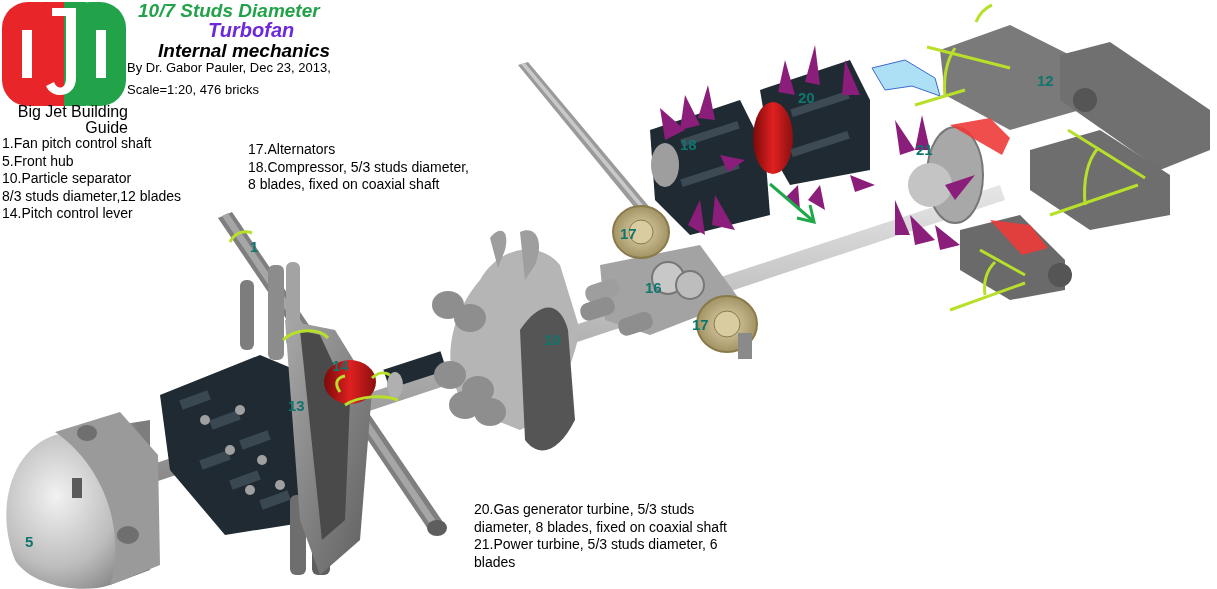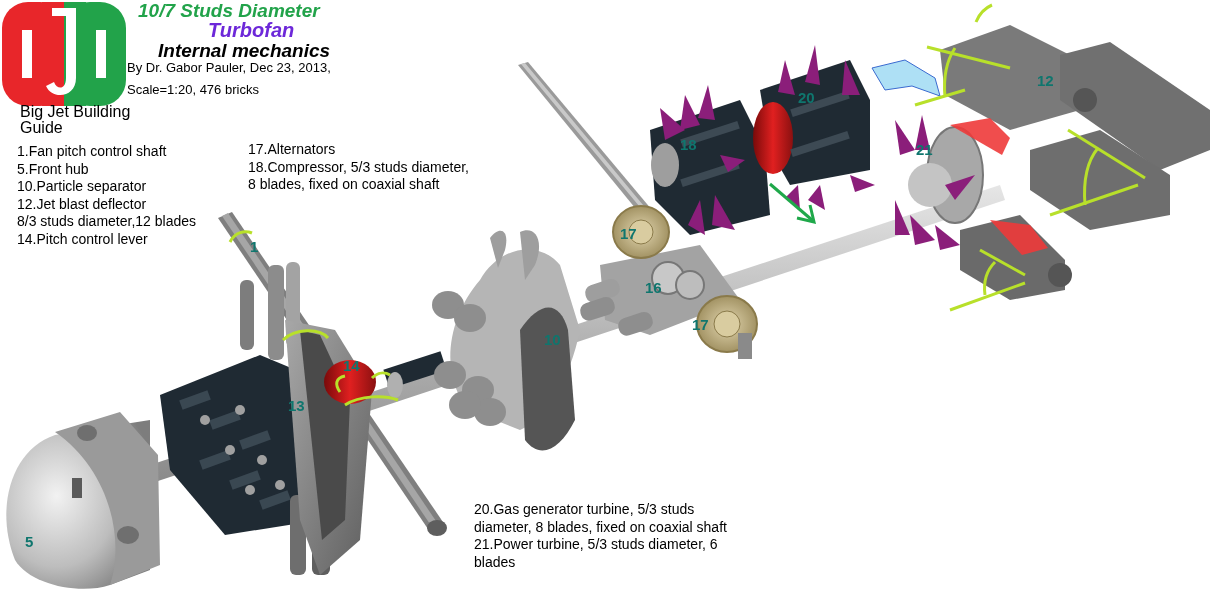--- a/index.html
+++ b/index.html
@@ -1,25 +1,25 @@
 <!DOCTYPE html>
 <html><head>
 <meta charset="utf-8">
 <style>
   html, body { margin: 0; padding: 0; background: #ffffff; }
   body { width: 1217px; height: 589px; position: relative; overflow: hidden; font-family: "Liberation Sans", sans-serif; color: #000; }
   .abs { position: absolute; }
   .logo { left: 2px; top: 2px; width: 124px; height: 104px; }
-  .logo-caption { left: 0px; top: 104px; width: 128px; text-align: left; font-size: 16px; line-height: 16px; padding-left: 20px; }
+  .logo-caption { left: 0px; top: 104px; width: 128px; text-align: right; font-size: 16px; line-height: 16px; }
   .title1 { left: 138px; top: 1px; font-size: 19px; font-weight: bold; font-style: italic; color: #22a34a; line-height: 20px; }
   .title2 { left: 208px; top: 20px; font-size: 20px; font-weight: bold; font-style: italic; color: #6d28d9; line-height: 20px; }
   .subtitle { left: 158px; top: 41px; font-size: 19px; font-weight: bold; font-style: italic; line-height: 20px; }
   .byline { left: 127px; top: 57px; font-size: 13px; line-height: 22px; width: 270px; }
   .legend { font-size: 14px; line-height: 17.6px; }
-  .legend-left { left: 2px; top: 143px; width: 250px; margin-left: 15px; }
+  .legend-left { left: 2px; top: 135px; width: 250px; }
   .legend-mid { left: 248px; top: 141px; width: 290px; }
   .legend-bottom { left: 474px; top: 501px; width: 260px; }
   .legend div { white-space: nowrap; }
   .legend-bottom div { white-space: normal; }
   svg.scene { position: absolute; left: 0; top: 0; }
   .num { position: absolute; font-size: 15px; font-weight: bold; color: #0f766e; }
 </style>
 </head>
 <body>
 
@@ -233,38 +233,37 @@
 
 <div class="abs title1">10/7 Studs Diameter</div>
 <div class="abs title2">Turbofan</div>
 <div class="abs subtitle">Internal mechanics</div>
 <div class="abs byline">By Dr. Gabor Pauler, Dec 23, 2013, Scale=1:20,  476 bricks</div>
 
 <div class="abs legend legend-left">
   <div>1.Fan pitch control shaft</div>
   <div>5.Front hub</div>
   <div>10.Particle separator</div>
-  <div>12.Jet blast deflector</div>
   <div>8/3 studs diameter,12 blades</div>
   <div>14.Pitch control lever</div>
 </div>
 <div class="abs legend legend-mid">
   <div>17.Alternators</div>
   <div>18.Compressor, 5/3 studs diameter,</div>
   <div>8 blades, fixed on coaxial shaft</div>
 </div>
 <div class="abs legend legend-bottom">
   <div>20.Gas generator turbine, 5/3 studs diameter, 8 blades, fixed on coaxial shaft</div>
   <div>21.Power turbine, 5/3 studs diameter, 6 blades</div>
 </div>
 
 <div class="num" style="left:250px;top:238px;">1</div>
 <div class="num" style="left:25px;top:533px;">5</div>
 <div class="num" style="left:544px;top:331px;">10</div>
 <div class="num" style="left:1037px;top:72px;">12</div>
 <div class="num" style="left:288px;top:390px;margin-top:7px;">13</div>
-<div class="num" style="left:332px;top:357px;margin-left:11px;">14</div>
+<div class="num" style="left:332px;top:357px;">14</div>
 <div class="num" style="left:645px;top:279px;">16</div>
 <div class="num" style="left:620px;top:225px;">17</div>
 <div class="num" style="left:692px;top:316px;">17</div>
 <div class="num" style="left:680px;top:136px;">18</div>
 <div class="num" style="left:798px;top:89px;">20</div>
 <div class="num" style="left:916px;top:141px;">21</div>
 
 </body></html>

